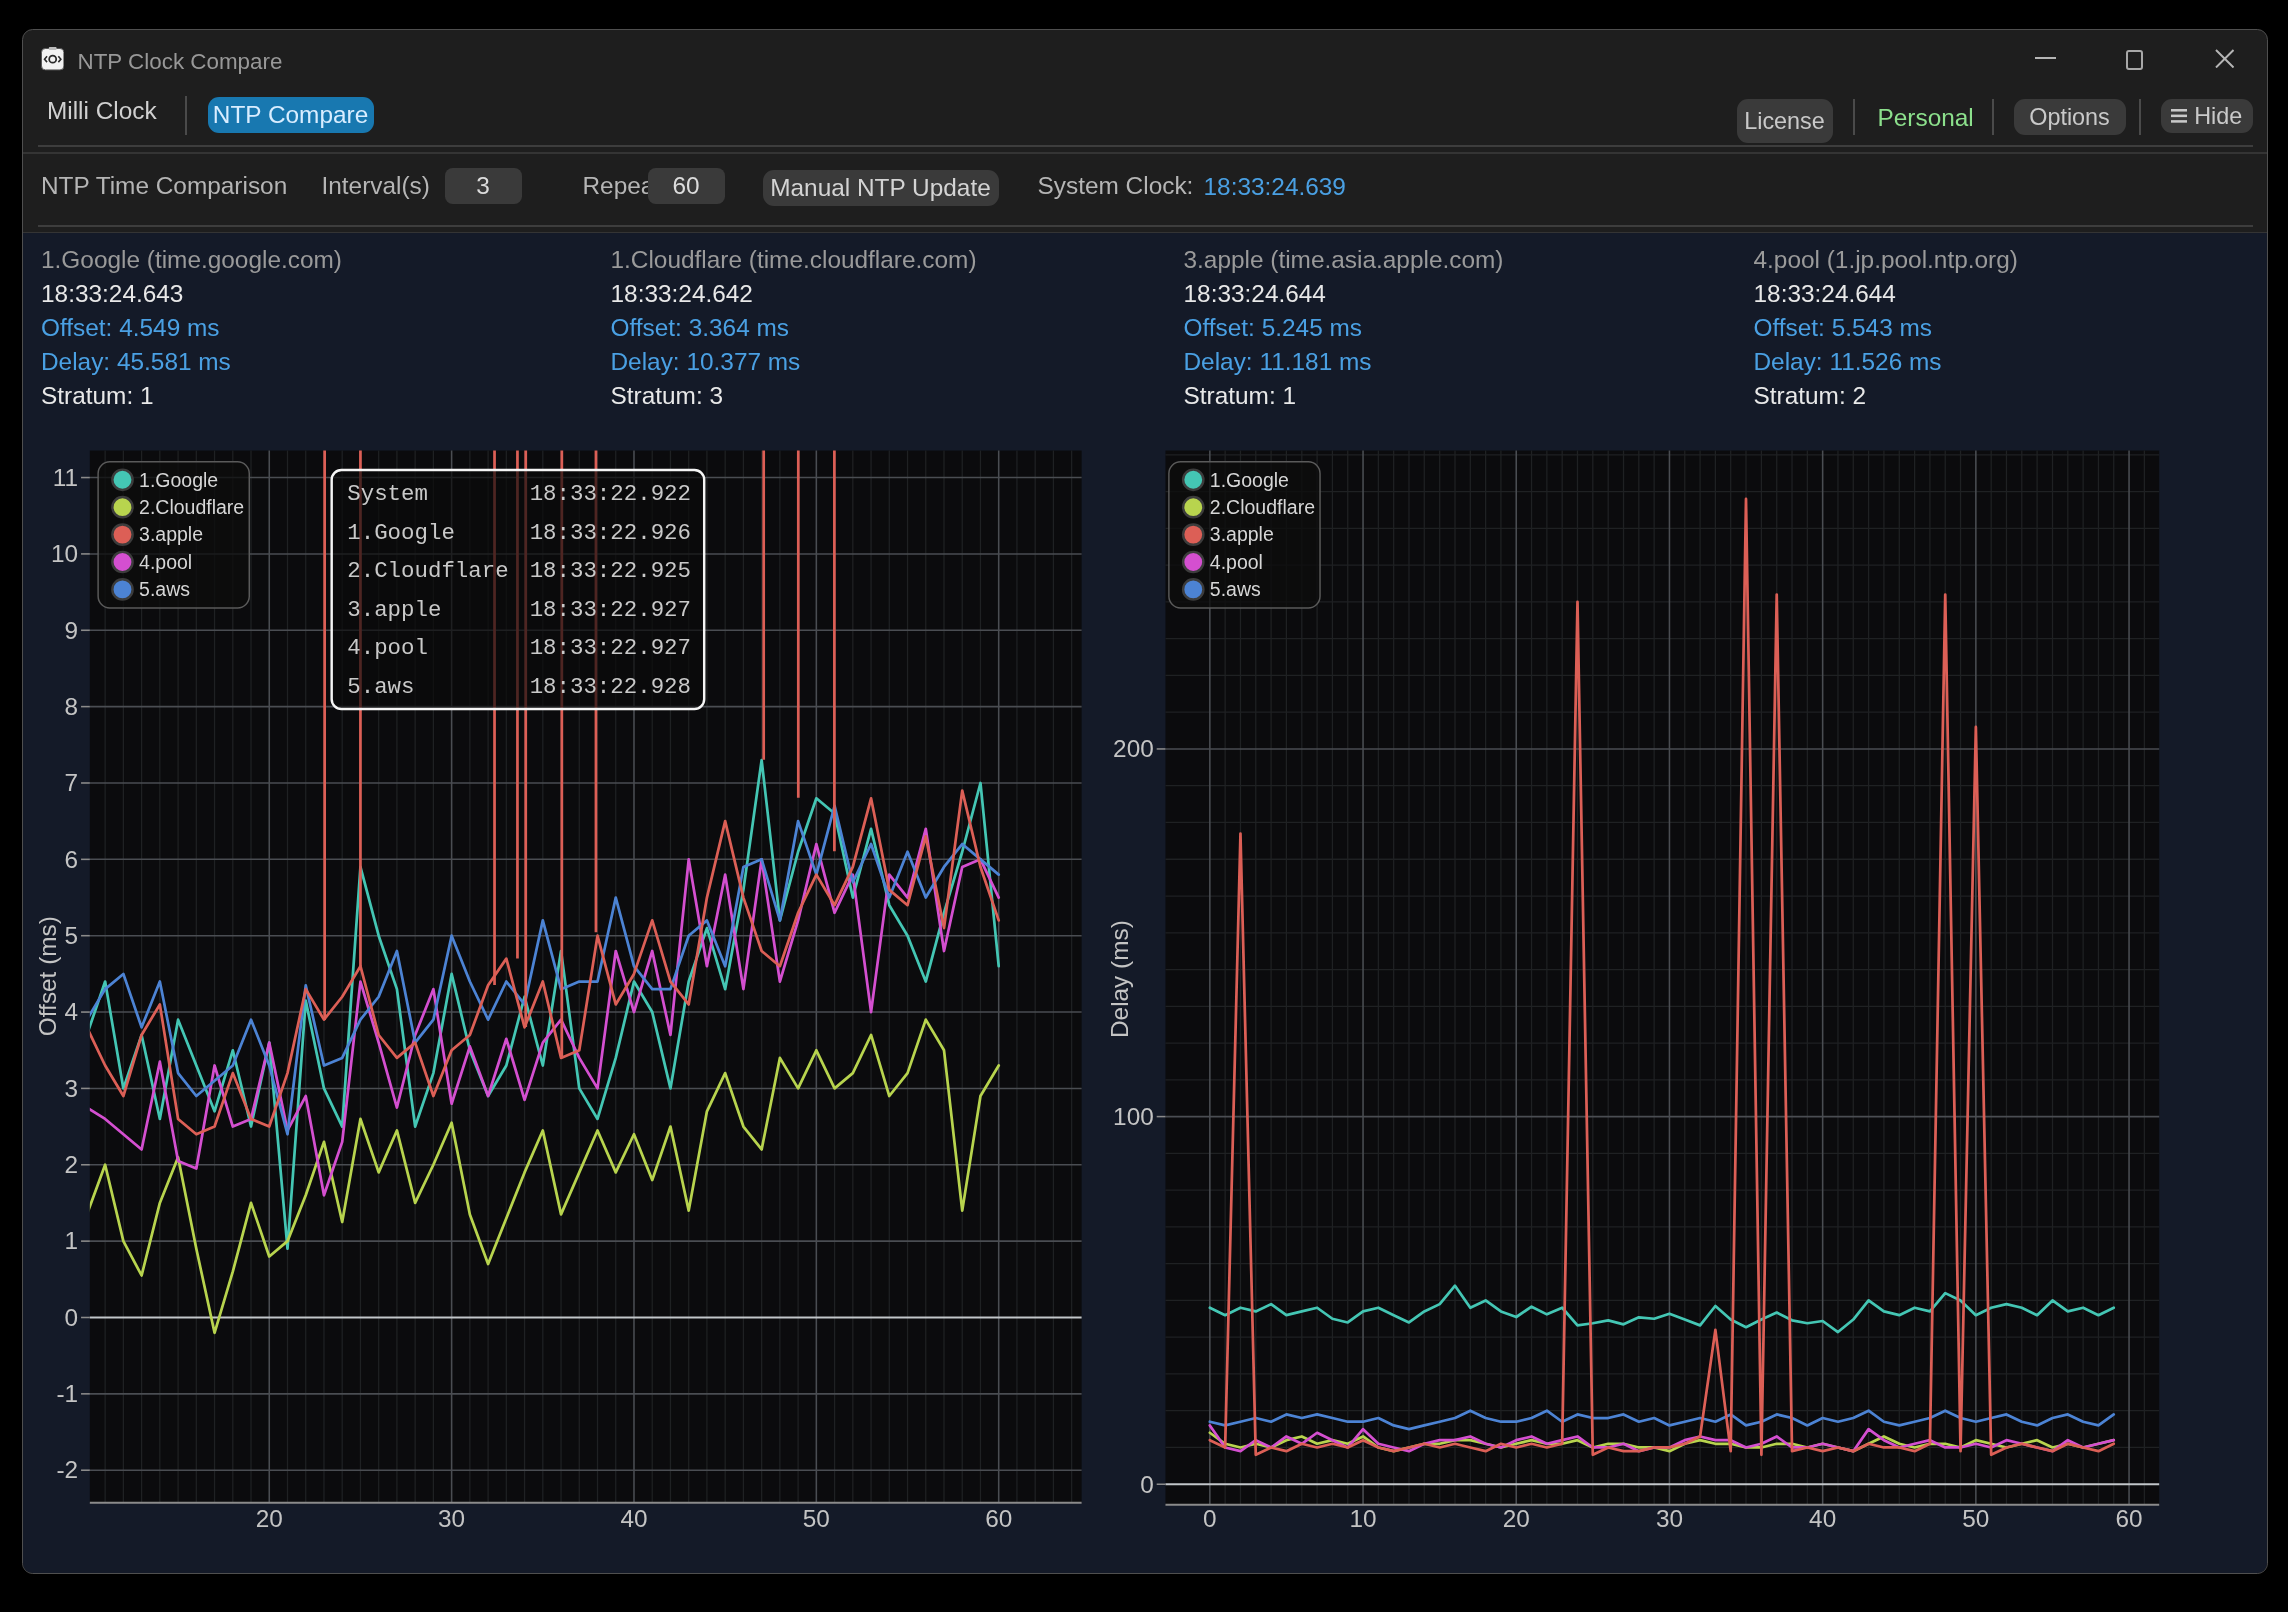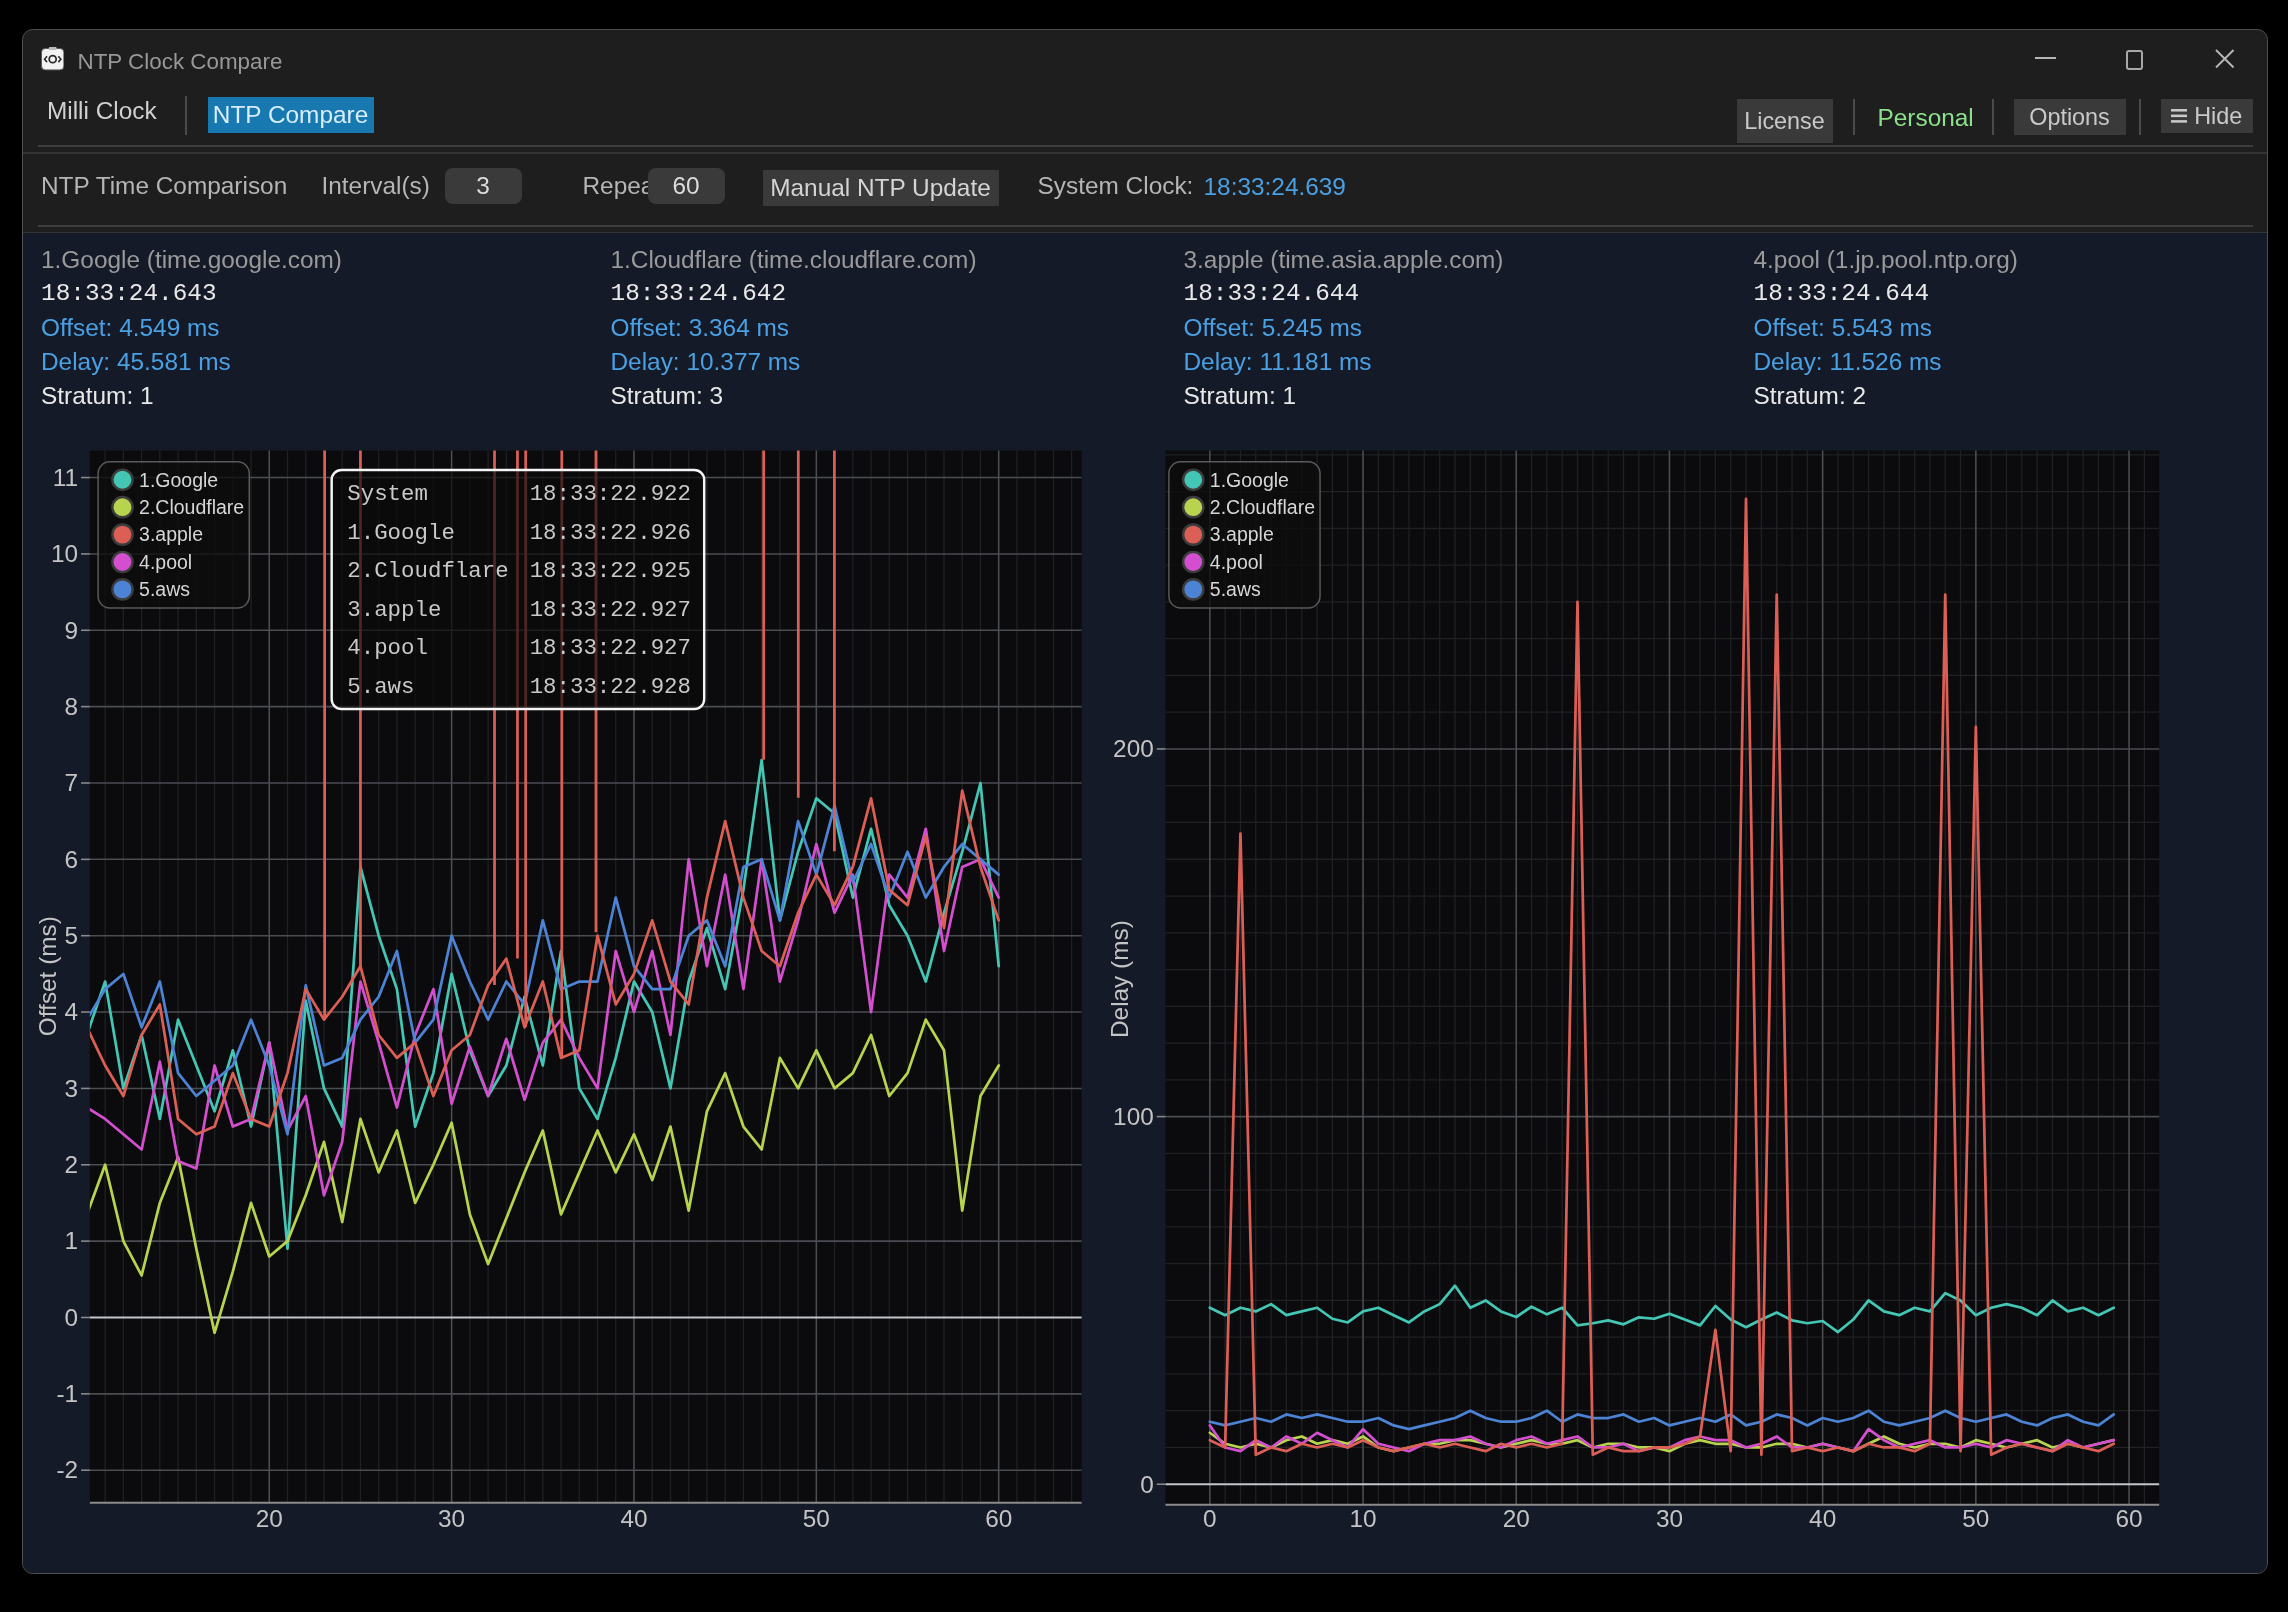--- a/index.html
+++ b/index.html
@@ -1,29 +1,29 @@
 <!DOCTYPE html>
 <html><head><meta charset="utf-8"><title>NTP Clock Compare</title>
 <style>
 * { margin:0; padding:0; box-sizing:border-box; }
 html,body { width:2289px; height:1612px; background:#000; font-family:"Liberation Sans", sans-serif; overflow:hidden; }
 #win { position:absolute; left:21.5px; top:29px; width:2246px; height:1545px; background:#1e1e1e;
   border:1.5px solid #4f4f4f; border-radius:10.7px; overflow:hidden; }
 .abs { position:absolute; }
 #content { position:absolute; left:0; top:203px; width:2246px; height:1342px; background:#141a28; }
 .hline { position:absolute; height:1.5px; background:#3d3d3d; }
-.btn { position:absolute; background:#3a3a3a; border-radius:0; color:#c9c9c9; font-size:23.4px;
+.btn { position:absolute; background:#3a3a3a; border-radius:11px; color:#c9c9c9; font-size:23.4px;
   display:flex; align-items:center; justify-content:center; }
 .vsep { position:absolute; width:2px; background:#4a4a4a; }
 .lbl { position:absolute; color:#b5b5b5; font-size:24.4px; white-space:nowrap; }
 .ibox { position:absolute; background:#3a3a3a; border-radius:7.8px; color:#dcdcdc; font-size:24.4px;
   display:flex; align-items:center; justify-content:center; }
 .col div { font-size:24.4px; line-height:34px; height:34px; }
 .col .nm { color:#9a9a9a; }
-.col .tm { color:#e8e8e8;font-family:Liberation Mono, monospace; }
+.col .tm { color:#e8e8e8; }
 .col .bl { color:#4aa0e3; }
 .col .st { color:#e8e8e8; }
 </style></head>
 <body>
 <div id="win">
 
   <div class="abs" style="left:18.5px;top:16.6px;width:23.4px;height:24.4px">
     <svg width="23.4" height="24.4" viewBox="0 0 24 25">
         <rect x="0.5" y="1.5" width="23" height="22" rx="4" fill="#f2f2f2" stroke="#555"></rect>
         <rect x="8" y="0" width="8" height="3" rx="1" fill="#bbb"></rect>

